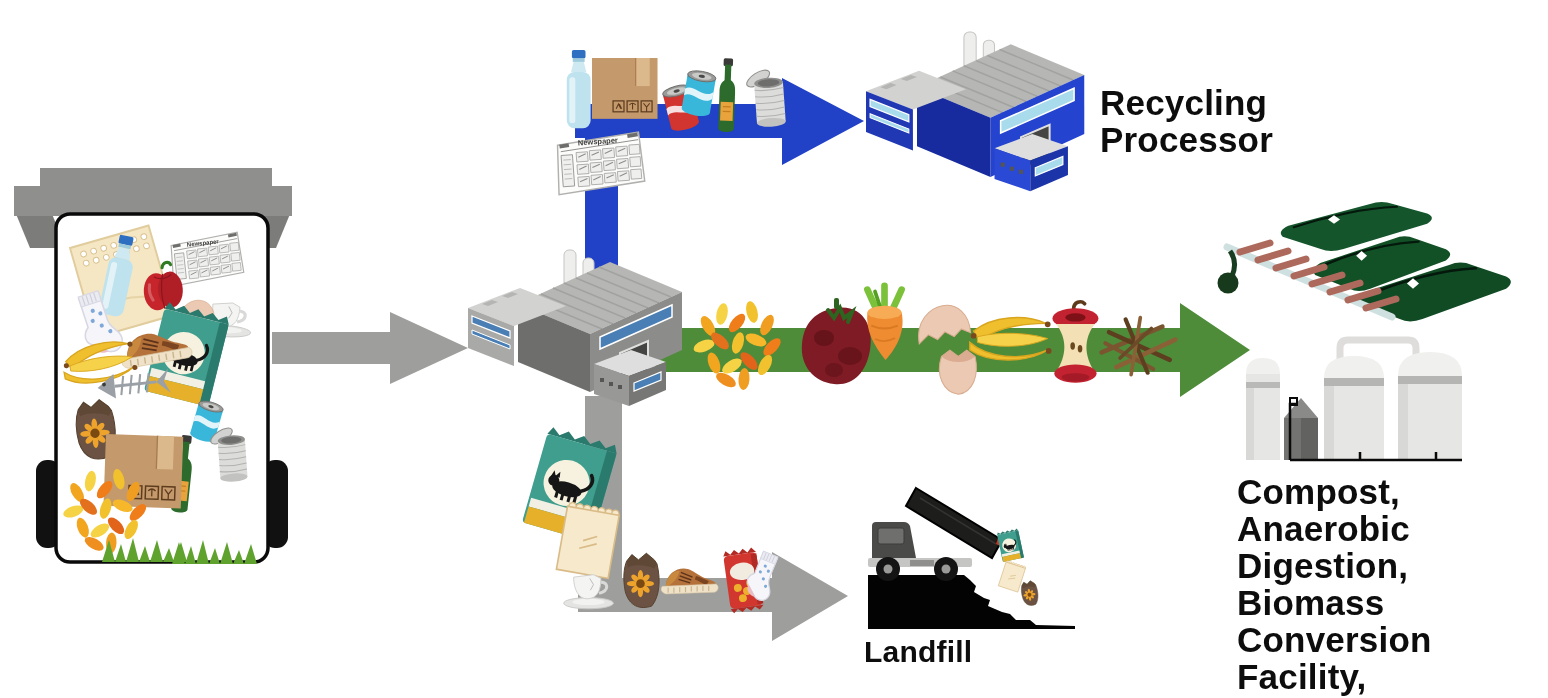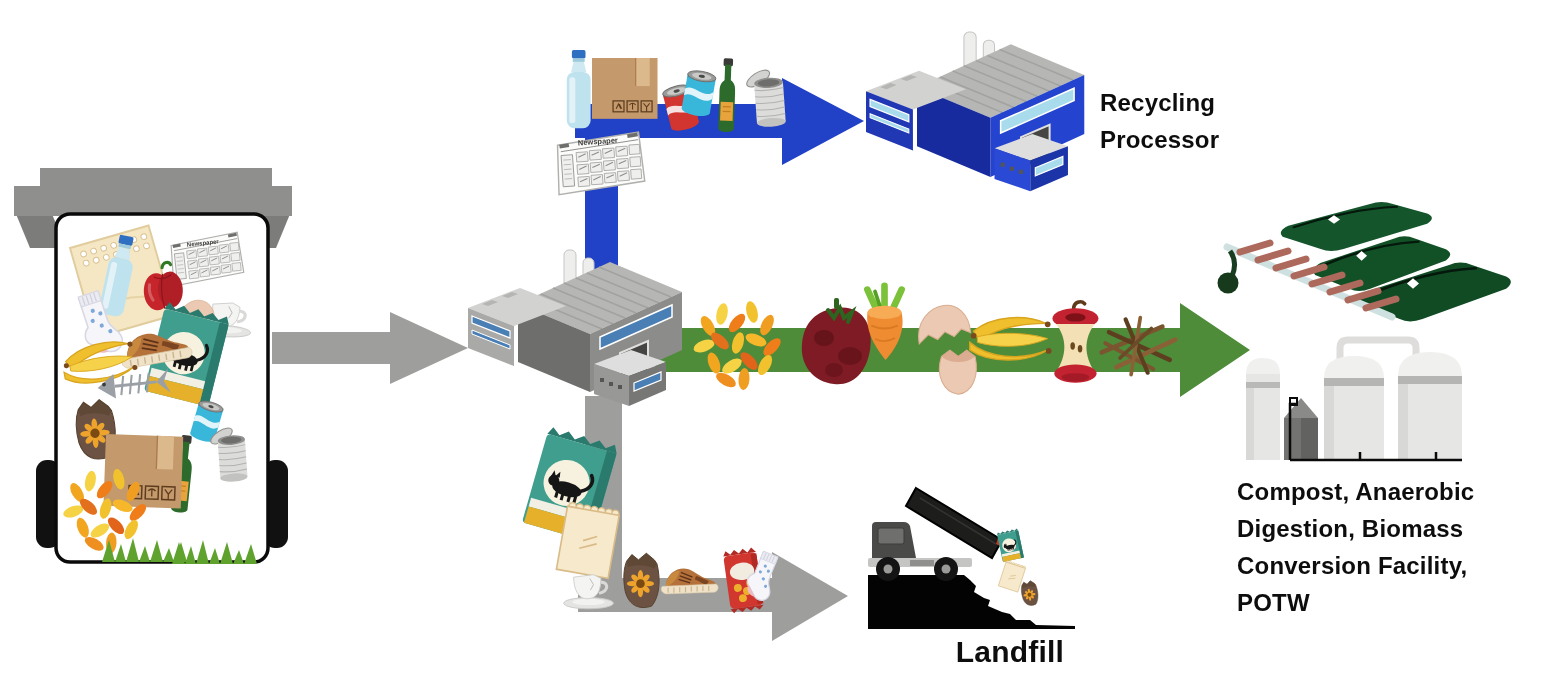--- a/index.html
+++ b/index.html
@@ -1,21 +1,21 @@
 <!DOCTYPE html>
 <html><head>
 <meta charset="utf-8">
 <style>
   html,body{margin:0;padding:0;background:#fff;}
   #stage{position:relative;width:1548px;height:698px;background:#ffffff;overflow:hidden;
          font-family:"Liberation Sans",sans-serif;}
   #scene{position:absolute;left:0;top:0;}
   .label{position:absolute;font-weight:700;color:#0d0d0d;white-space:pre-line;
-         font-size:24px;line-height:37px;letter-spacing:0.2px;}
-  .label.landfill{font-size:30px;text-align:right;}
+         font-size:35px;line-height:37px;letter-spacing:0.2px;}
+  .label.landfill{font-size:30px;}
 </style>
 </head>
 <body>
 
 <div id="stage">
 
 <svg id="scene" width="1548" height="698" viewBox="0 0 1548 698">
 <defs>
 
 <g id="sym-bottle">

